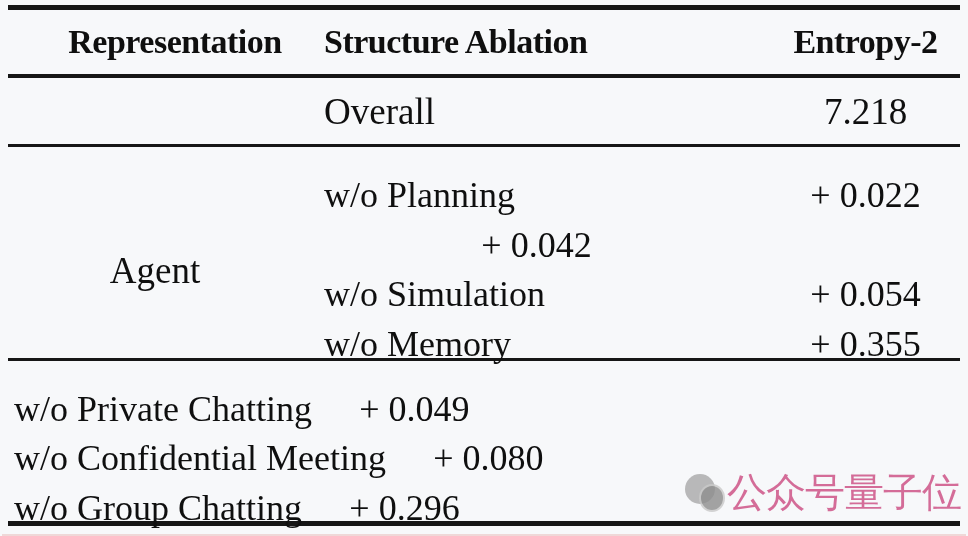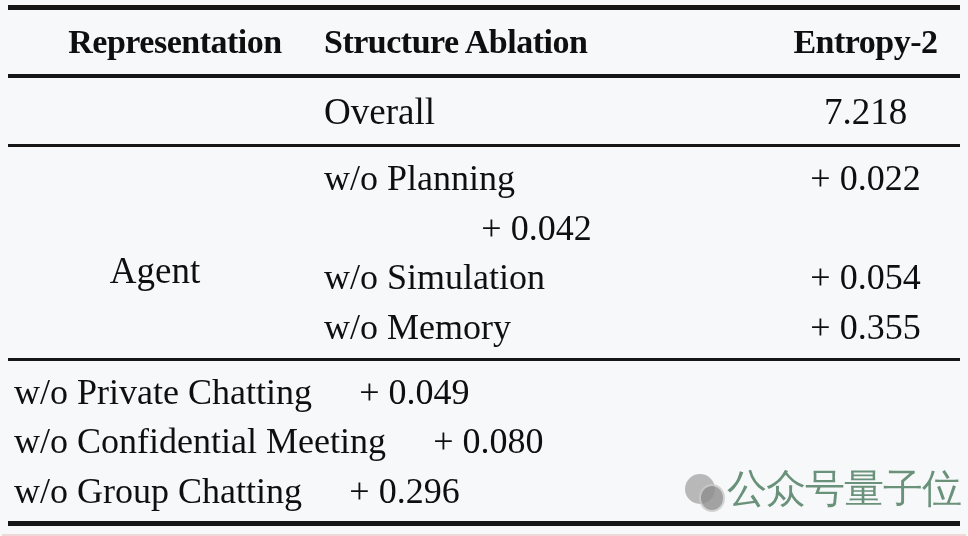--- a/index.html
+++ b/index.html
@@ -50,20 +50,21 @@
   .group-label {
     display:flex; align-items:center; justify-content:center;
     font-size:37px;
     margin-top:36px;
   }
   .group-rows {
     display:flex; flex-direction:column;
     justify-content:space-evenly;
     height:100%;
     padding:2px 0;
+    margin-top:17px;
   }
   .arow {
     display:grid;
     grid-template-columns:1fr 205px;
     align-items:center;
     font-size:36px;
   }
   .abl { padding-left:14px; white-space:nowrap; }
   .val { text-align:center; white-space:nowrap; }
 
@@ -88,25 +89,25 @@
   }
   .wm-logo .c2 {
     position:absolute; left:16px; top:16px;
     width:26px; height:28px; border-radius:50%;
     background:#8d8d8d; opacity:.8;
     border:2px solid #c9c9c9;
   }
   .wm-text {
     font-size:40px;
     line-height:48px;
-    color:#14532d;
+    color:#be185d;
     opacity:.62;
     letter-spacing:-1px;
     white-space:nowrap;
-    font-family:Liberation Mono, monospace;
+    font-family:Liberation Sans, sans-serif;
   }
 </style>
 </head>
 <body>
 
 <div class="canvas">
 
   <div class="topgap"></div>
   <div class="rule thick"></div>
 

